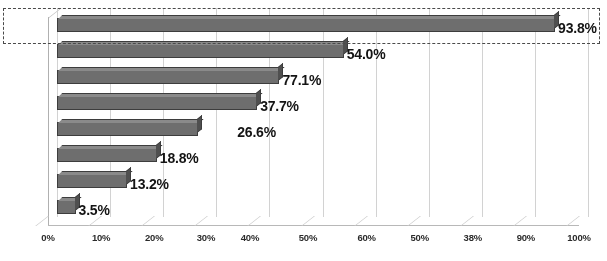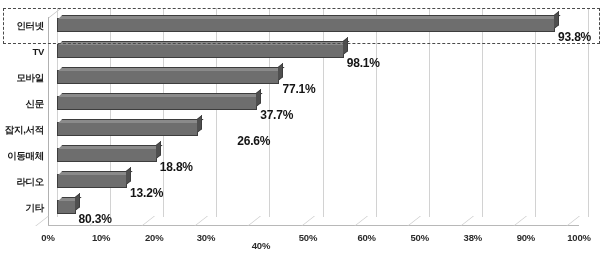--- a/index.html
+++ b/index.html
@@ -144,22 +144,22 @@
     height: 14px;
     background: #4f4f4f;
     border: 1px solid #3d3d3d;
     border-left: none;
     box-sizing: border-box;
     transform: skewY(-38deg);
     transform-origin: bottom left;
   }
   .bar-value {
     position: absolute;
-    top: 16px;
-    font-size: 12px;
+    top: 6px;
+    font-size: 14px;
     font-weight: bold;
     color: #141414;
     white-space: nowrap;
     letter-spacing: -0.2px;
     text-align: center;
   }
 
   
   .xticks {
     position: absolute;
@@ -176,30 +176,20 @@
     text-align: center;
     white-space: nowrap;
     letter-spacing: -0.2px;
   }
 </style>
 </head>
 <body>
 
 <div id="chart-root">
 
-  <div class="cat-labels">
-      <div class="cat-label" style="top: 9px;">인터넷</div>
-      <div class="cat-label" style="top: 35px;">TV</div>
-      <div class="cat-label" style="top: 61px;">모바일</div>
-      <div class="cat-label" style="top: 87px;">신문</div>
-      <div class="cat-label" style="top: 113px;">잡지,서적</div>
-      <div class="cat-label" style="top: 139px;">이동매체</div>
-      <div class="cat-label" style="top: 165px;">라디오</div>
-      <div class="cat-label" style="top: 191px;">기타</div>
-    </div>
 
   <div class="plot">
     <div class="axis-left"></div>
     <div class="axis-left-top"></div>
     <div class="axis-bottom"></div>
     <div id="gridlines">
         <div class="gridline" style="left: 9px;"></div>
         <div class="gridline-foot" style="left: 0px; top: 208px;"></div>
         <div class="gridline" style="left: 62.1px;"></div>
         <div class="gridline-foot" style="left: 53.1px; top: 208px;"></div>
@@ -228,21 +218,21 @@
             <div class="bar-top" style="width: 498.078px;"></div>
             <div class="bar-side"></div>
           </div>
           <div class="bar-value" style="left: 510.078px;">93.8%</div>
         </div>
         <div class="bar-row" style="top: 32px; width: 531px;">
           <div class="bar" style="width: 286.74px;">
             <div class="bar-top" style="width: 286.74px;"></div>
             <div class="bar-side"></div>
           </div>
-          <div class="bar-value" style="left: 298.74px;">98.1%</div>
+          <div class="bar-value" style="left: 298.74px;">54.0%</div>
         </div>
         <div class="bar-row" style="top: 58px; width: 531px;">
           <div class="bar" style="width: 222.489px;">
             <div class="bar-top" style="width: 222.489px;"></div>
             <div class="bar-side"></div>
           </div>
           <div class="bar-value" style="left: 234.489px;">77.1%</div>
         </div>
         <div class="bar-row" style="top: 84px; width: 531px;">
           <div class="bar" style="width: 200.187px;">
@@ -270,31 +260,31 @@
             <div class="bar-top" style="width: 70.092px;"></div>
             <div class="bar-side"></div>
           </div>
           <div class="bar-value" style="left: 82.092px;">13.2%</div>
         </div>
         <div class="bar-row" style="top: 188px; width: 531px;">
           <div class="bar" style="width: 18.585px;">
             <div class="bar-top" style="width: 18.585px;"></div>
             <div class="bar-side"></div>
           </div>
-          <div class="bar-value" style="left: 30.585px;">80.3%</div>
+          <div class="bar-value" style="left: 30.585px;">3.5%</div>
         </div>
       </div>
   </div>
 
   <div class="xticks">
       <div class="xtick" style="left: 32px; width: 32px;">0%</div>
       <div class="xtick" style="left: 85.1px; width: 32px;">10%</div>
       <div class="xtick" style="left: 138.2px; width: 32px;">20%</div>
       <div class="xtick" style="left: 190px; width: 32px;">30%</div>
-      <div class="xtick" style="left: 245px; width: 32px; margin-top: 8px;">40%</div>
+      <div class="xtick" style="left: 234px; width: 32px;">40%</div>
       <div class="xtick" style="left: 292px; width: 32px;">50%</div>
       <div class="xtick" style="left: 350.6px; width: 32px;">60%</div>
       <div class="xtick" style="left: 403.7px; width: 32px;">50%</div>
       <div class="xtick" style="left: 456.8px; width: 32px;">38%</div>
       <div class="xtick" style="left: 509.9px; width: 32px;">90%</div>
       <div class="xtick" style="left: 563px; width: 32px;">100%</div>
     </div>
 
   <div class="selection-box" style="top: 8px;"></div>
 </div>

